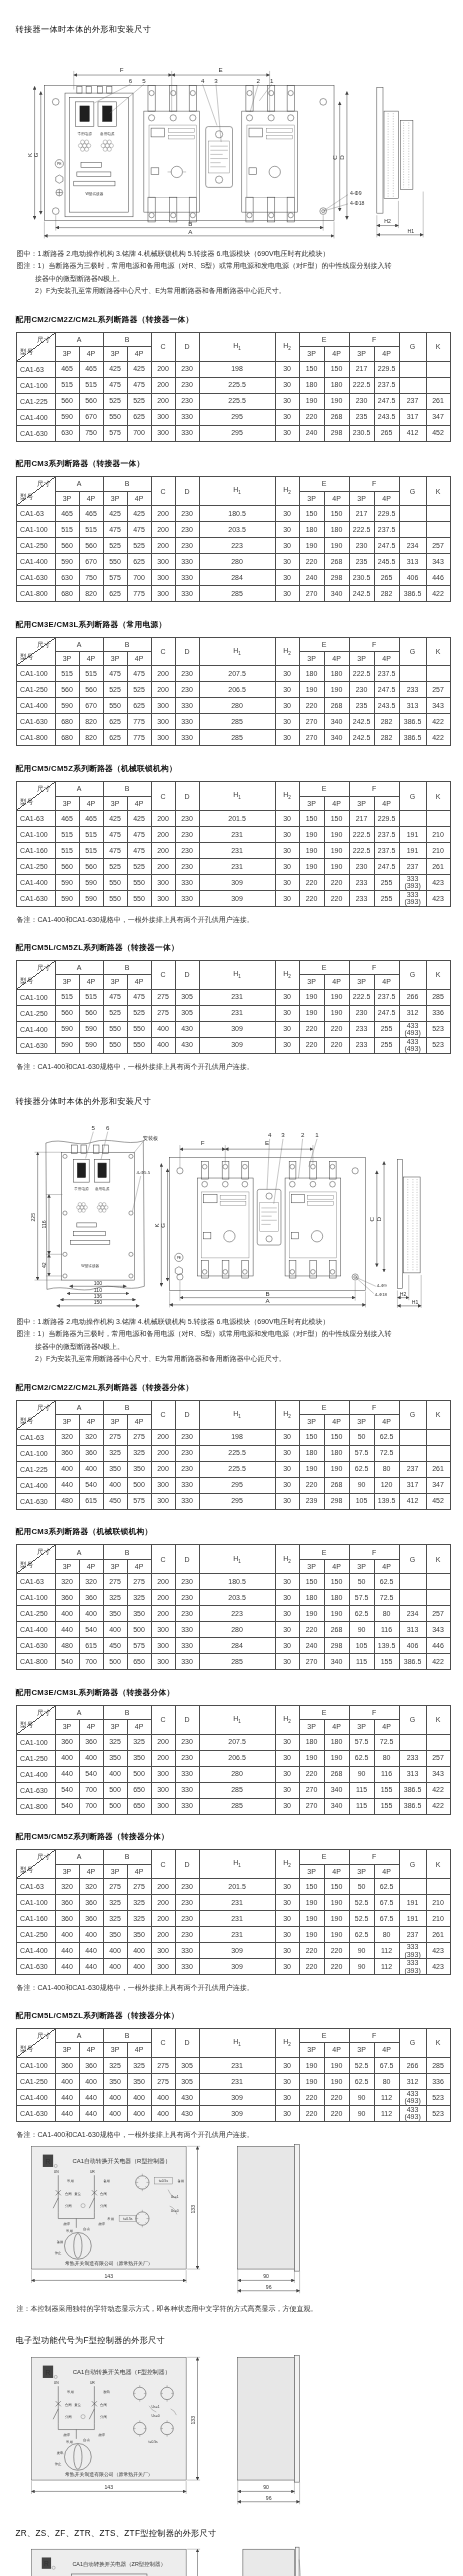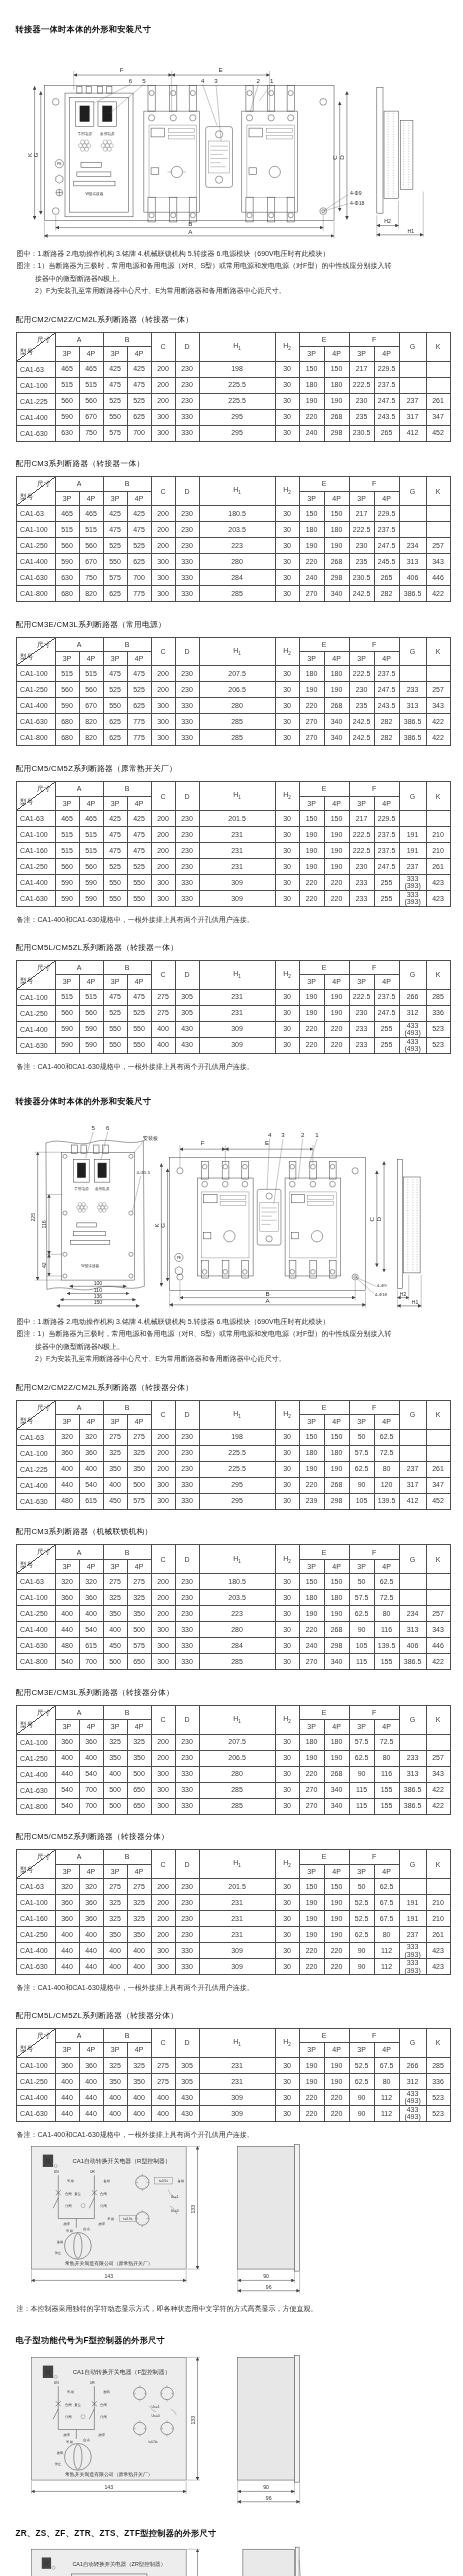--- a/index.html
+++ b/index.html
@@ -1,19 +1,19 @@
 <!DOCTYPE html>
 <html style="font-size:8.2px"><head>
 <meta charset="utf-8">
 <style>
   html,body{margin:0;padding:0;background:#fff;}
   body{width:464px;color:#333;font-family:"Liberation Sans","DejaVu Sans",sans-serif;}
   .page{padding:13.4px 14.4px 24px 15.5px;}
-  h1.sec{font-size:8.2px;font-weight:bold;color:#111;margin:10.3px 0 5.2px 0;letter-spacing:0.3px;}
-  h2.tbl-title{font-size:7.7px;font-weight:normal;color:#111;margin:17.5px 0 7.2px 0;letter-spacing:0.3px;}
+  h1.sec{font-size:8.2px;font-weight:normal;color:#111;margin:10.3px 0 5.2px 0;letter-spacing:0.3px;}
+  h2.tbl-title{font-size:7.7px;font-weight:bold;color:#111;margin:17.5px 0 7.2px 0;letter-spacing:0.3px;}
   .fig-notes{margin:7.2px 0 3.1px 1px;font-size:7px;color:#2f2f2f;line-height:1.75;}
   .fig-notes p{margin:0;}
   .fig-notes p.indent{padding-left:18.5px;}
   .remark{font-size:7px;color:#2f2f2f;margin:8.2px 0 0 1px;}
   .ctrl-note{font-size:7px;color:#2f2f2f;margin:9.3px 0 3.1px 1px;}
   table.spec{border-collapse:collapse;table-layout:fixed;width:432px;border:1px solid #4d4d4d;}
   .spec th,.spec td{border:0.5px solid #4d4d4d;text-align:center;vertical-align:middle;font-weight:normal;color:#3a3a3a;padding:0 0.5px;overflow:hidden;}
   .spec thead tr{height:14.4px;}
   .spec thead th{font-size:7px;}
   .spec tbody tr{height:16px;}
@@ -654,21 +654,21 @@
               <td>242.5</td>
               <td>282</td>
               <td>386.5</td>
               <td>422</td>
             </tr>
           </tbody>
         </table>
       </div>
   </section>
   <section>
-    <h2 class="tbl-title">配用CM5/CM5Z系列断路器（原常熟开关厂）</h2>
+    <h2 class="tbl-title">配用CM5/CM5Z系列断路器（机械联锁机构）</h2>
     <div>
         <table class="spec">
           <colgroup>
             <col style="width: 39px;">
             <col style="width: 24px;">
             <col style="width: 24px;">
             <col style="width: 24px;">
             <col style="width: 24px;">
             <col style="width: 24px;">
             <col style="width: 24px;">

